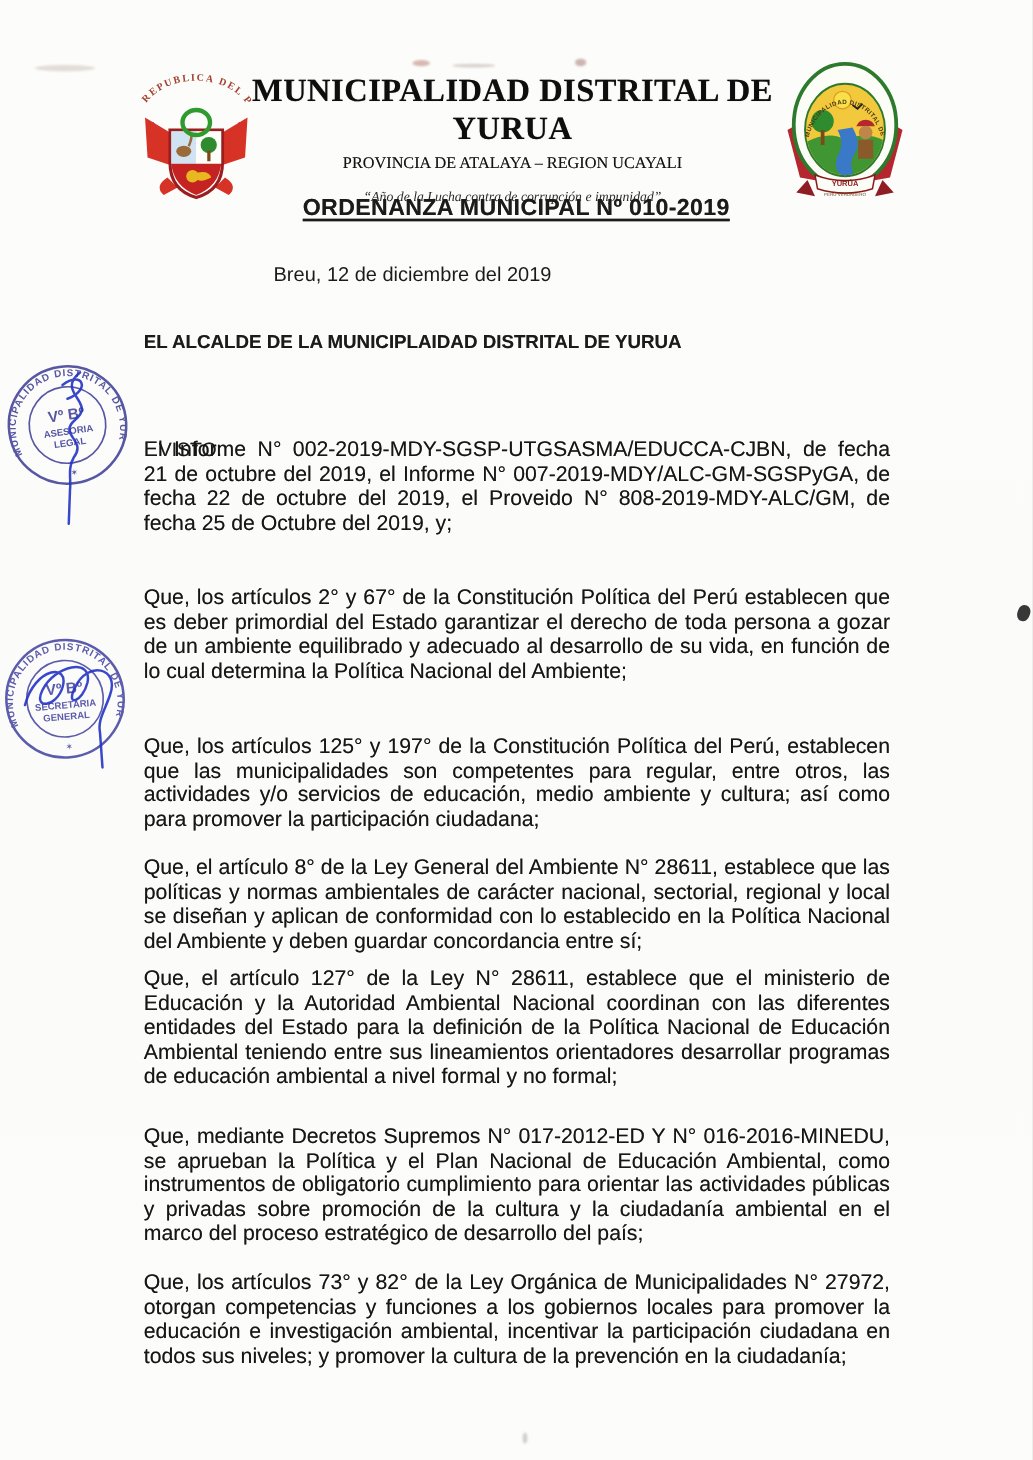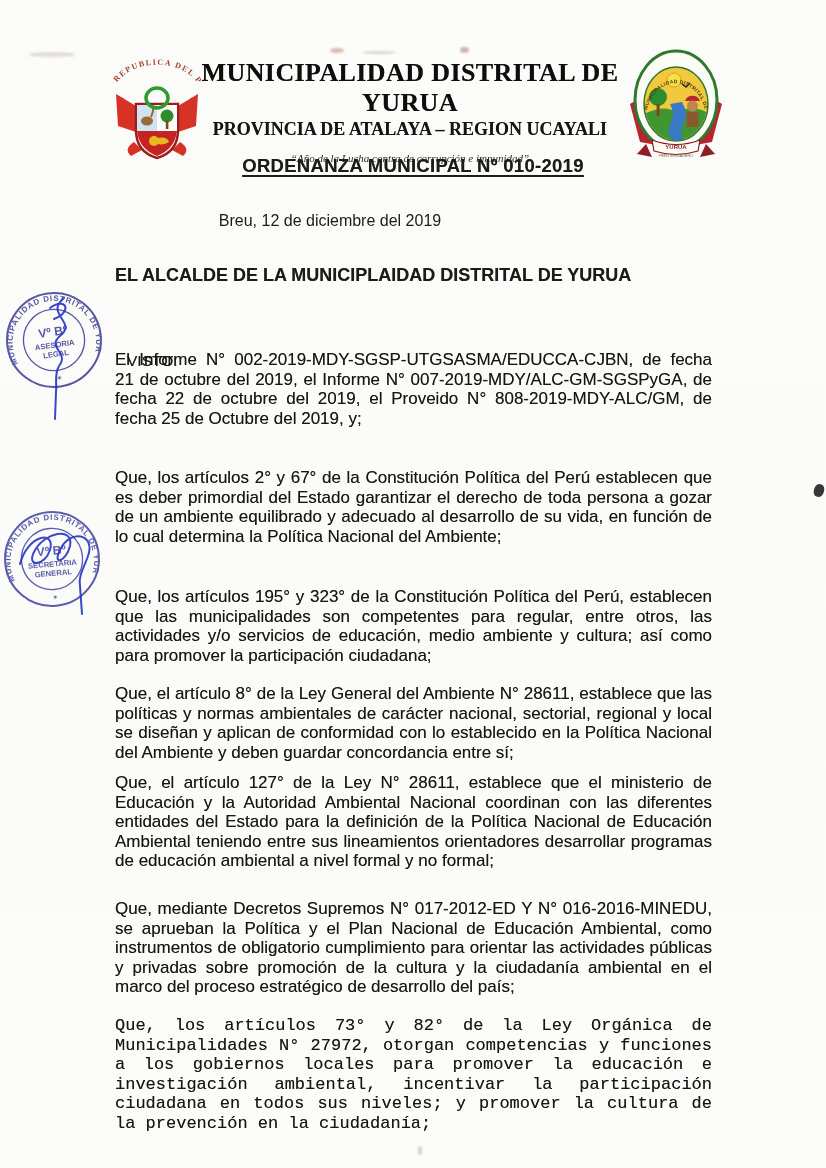--- a/index.html
+++ b/index.html
@@ -7,35 +7,35 @@
     position:relative;width:826px;height:1168px;margin:0 auto;
     background:linear-gradient(180deg,#fcfcfa 0%,#fbfbf9 60%,#fcfcfa 100%);
     overflow:hidden;font-family:"Liberation Sans",sans-serif;color:#1b1b1b;
   }
   .abs{position:absolute;}
   
   .crest{left:106px;top:46px;width:102px;height:116px;}
   .mlogo{left:624px;top:44px;width:104px;height:116px;}
   .header-text{left:168px;top:58px;width:484px;text-align:center;font-family:"Liberation Serif",serif;}
   .org-name{font-size:26px;font-weight:bold;letter-spacing:.4px;color:#0e0e0e;line-height:30px;text-shadow:0 0 .6px rgba(0,0,0,.5);}
-  .org-subtitle{font-size:18px;font-weight:bold;color:#141414;line-height:23px;text-shadow:0 0 .5px rgba(0,0,0,.45);}
+  .org-subtitle{font-size:13px;font-weight:normal;color:#141414;line-height:23px;text-shadow:0 0 .5px rgba(0,0,0,.45);}
   .motto{font-size:11px;font-style:italic;color:#2a2a2a;margin-top:11px;}
   
   .doc-title{left:0;top:155px;width:826px;text-align:center;font-size:18.5px;font-weight:bold;letter-spacing:.3px;
     text-shadow:0 0 .5px rgba(0,0,0,.55);}
   .doc-title span{text-decoration:underline;text-decoration-thickness:2px;text-underline-offset:3px;}
   .dateline{left:0;top:212px;width:660px;text-align:center;font-size:16px;}
-  .addressee{left:115px;top:265px;width:600px;font-size:18px;font-weight:bold;text-shadow:0 0 .5px rgba(0,0,0,.5);}
+  .addressee{left:115px;top:265px;width:600px;font-size:15px;font-weight:bold;text-shadow:0 0 .5px rgba(0,0,0,.5);}
   .sec-h{left:127px;width:300px;font-size:15.5px;font-weight:normal;text-shadow:0 0 .5px rgba(0,0,0,.5);margin-top:32px;}
   .h-visto{top:320px;}
   .h-cons{top:456px;}
   .para{left:115px;width:597px;font-size:17px;line-height:19.5px;text-align:justify;color:#161616;
     text-shadow:0 0 .45px rgba(0,0,0,.5);}
   .p-visto{top:350px;}
-  .cp0{top:468px;} .cp1{top:587px;} .cp2{top:684px;} .cp3{top:773px;} .cp4{top:899px;} .cp5{top:1016px;font-family:Liberation Mono, monospace;}
+  .cp0{top:468px;} .cp1{top:587px;} .cp2{top:684px;} .cp3{top:773px;} .cp4{top:899px;} .cp5{top:1016px;}
   
   .stamp{width:102px;height:102px;color:#3c3c96;opacity:.86;}
   .stamp1{left:3px;top:289px;transform:rotate(-8deg);}
   .stamp2{left:1px;top:508px;transform:rotate(-5deg);color:#4343a0;}
   .sig{pointer-events:none;}
   .sig1{left:26px;top:292px;width:72px;height:132px;}
   .sig2{left:8px;top:512px;width:106px;height:118px;}
   
   .smudge{border-radius:50%;filter:blur(1px);}
   .sm1{left:330px;top:48px;width:14px;height:5px;background:rgba(150,60,40,.35);}
@@ -116,21 +116,21 @@
   <div class="abs doc-title">
     <span>ORDENANZA MUNICIPAL Nº 010-2019</span>
   </div>
   <div class="abs dateline">Breu, 12 de diciembre del 2019</div>
   <div class="abs addressee">EL ALCALDE DE LA MUNICIPLAIDAD DISTRITAL DE YURUA</div>
 
   <div class="abs sec-h h-visto">VISTO:</div>
   <div class="abs para p-visto">El Informe N° 002-2019-MDY-SGSP-UTGSASMA/EDUCCA-CJBN, de fecha 21 de octubre del 2019, el Informe N° 007-2019-MDY/ALC-GM-SGSPyGA, de fecha 22 de octubre del 2019, el Proveido N° 808-2019-MDY-ALC/GM, de fecha 25 de Octubre del 2019, y;</div>
 
   <div class="abs para cp0">Que, los artículos 2° y 67° de la Constitución Política del Perú establecen que es deber primordial del Estado garantizar el derecho de toda persona a gozar de un ambiente equilibrado y adecuado al desarrollo de su vida, en función de lo cual determina la Política Nacional del Ambiente;</div>
-  <div class="abs para cp1">Que, los artículos 195° y 323° de la Constitución Política del Perú, establecen que las municipalidades son competentes para regular, entre otros, las actividades y/o servicios de educación, medio ambiente y cultura; así como para promover la participación ciudadana;</div>
+  <div class="abs para cp1">Que, los artículos 125° y 197° de la Constitución Política del Perú, establecen que las municipalidades son competentes para regular, entre otros, las actividades y/o servicios de educación, medio ambiente y cultura; así como para promover la participación ciudadana;</div>
   <div class="abs para cp2">Que, el artículo 8° de la Ley General del Ambiente N° 28611, establece que las políticas y normas ambientales de carácter nacional, sectorial, regional y local se diseñan y aplican de conformidad con lo establecido en la Política Nacional del Ambiente y deben guardar concordancia entre sí;</div>
   <div class="abs para cp3">Que, el artículo 127° de la Ley N° 28611, establece que el ministerio de Educación y la Autoridad Ambiental Nacional coordinan con las diferentes entidades del Estado para la definición de la Política Nacional de Educación Ambiental teniendo entre sus lineamientos orientadores desarrollar programas de educación ambiental a nivel formal y no formal;</div>
   <div class="abs para cp4">Que, mediante Decretos Supremos N° 017-2012-ED Y N° 016-2016-MINEDU, se aprueban la Política y el Plan Nacional de Educación Ambiental, como instrumentos de obligatorio cumplimiento para orientar las actividades públicas y privadas sobre promoción de la cultura y la ciudadanía ambiental en el marco del proceso estratégico de desarrollo del país;</div>
   <div class="abs para cp5">Que, los artículos 73° y 82° de la Ley Orgánica de Municipalidades N° 27972, otorgan competencias y funciones a los gobiernos locales para promover la educación e investigación ambiental, incentivar la participación ciudadana en todos sus niveles; y promover la cultura de la prevención en la ciudadanía;</div>
 
   <svg class="abs stamp stamp1" viewBox="0 0 100 100">
     <defs>
         <path id="stampArc1" d="M 12 68 A 41 41 0 1 1 88 68"></path>
       </defs>
     <circle cx="50" cy="50" r="46" fill="none" stroke="currentColor" stroke-width="2"></circle>

